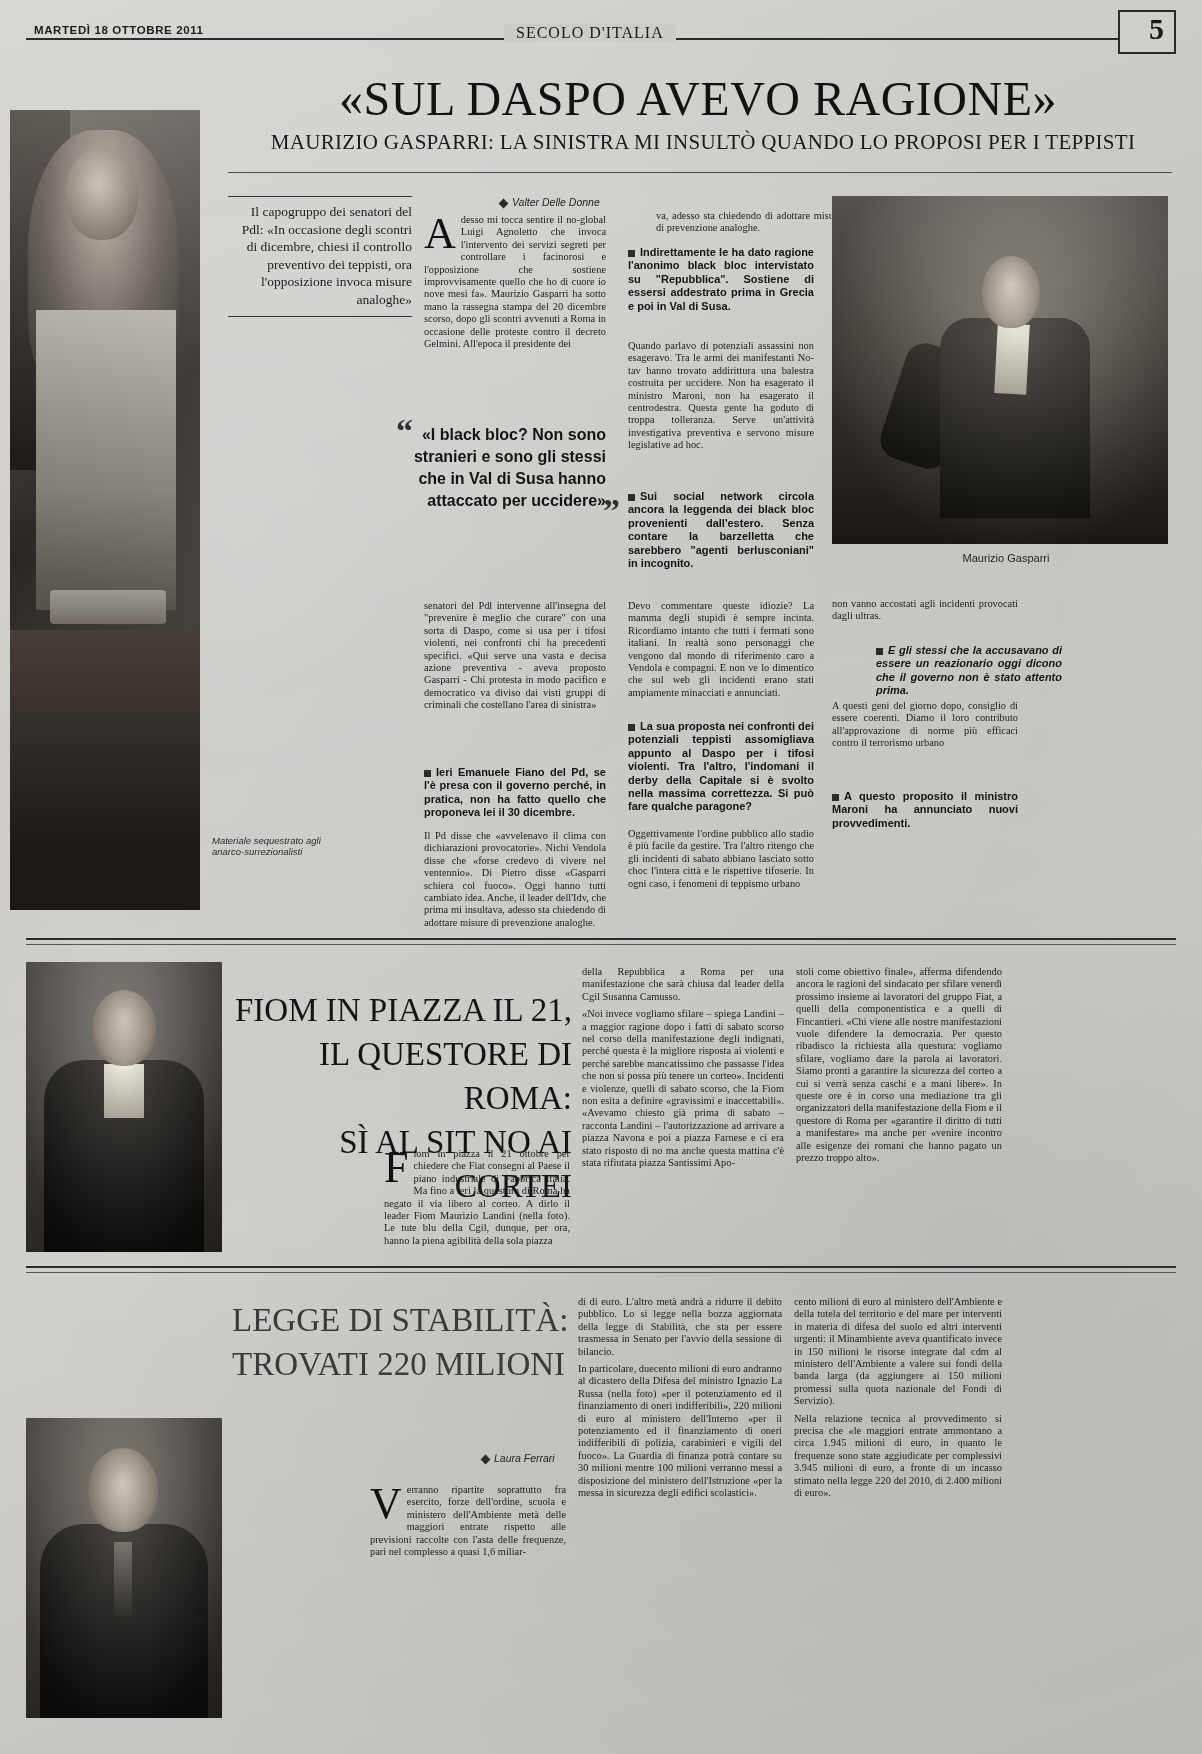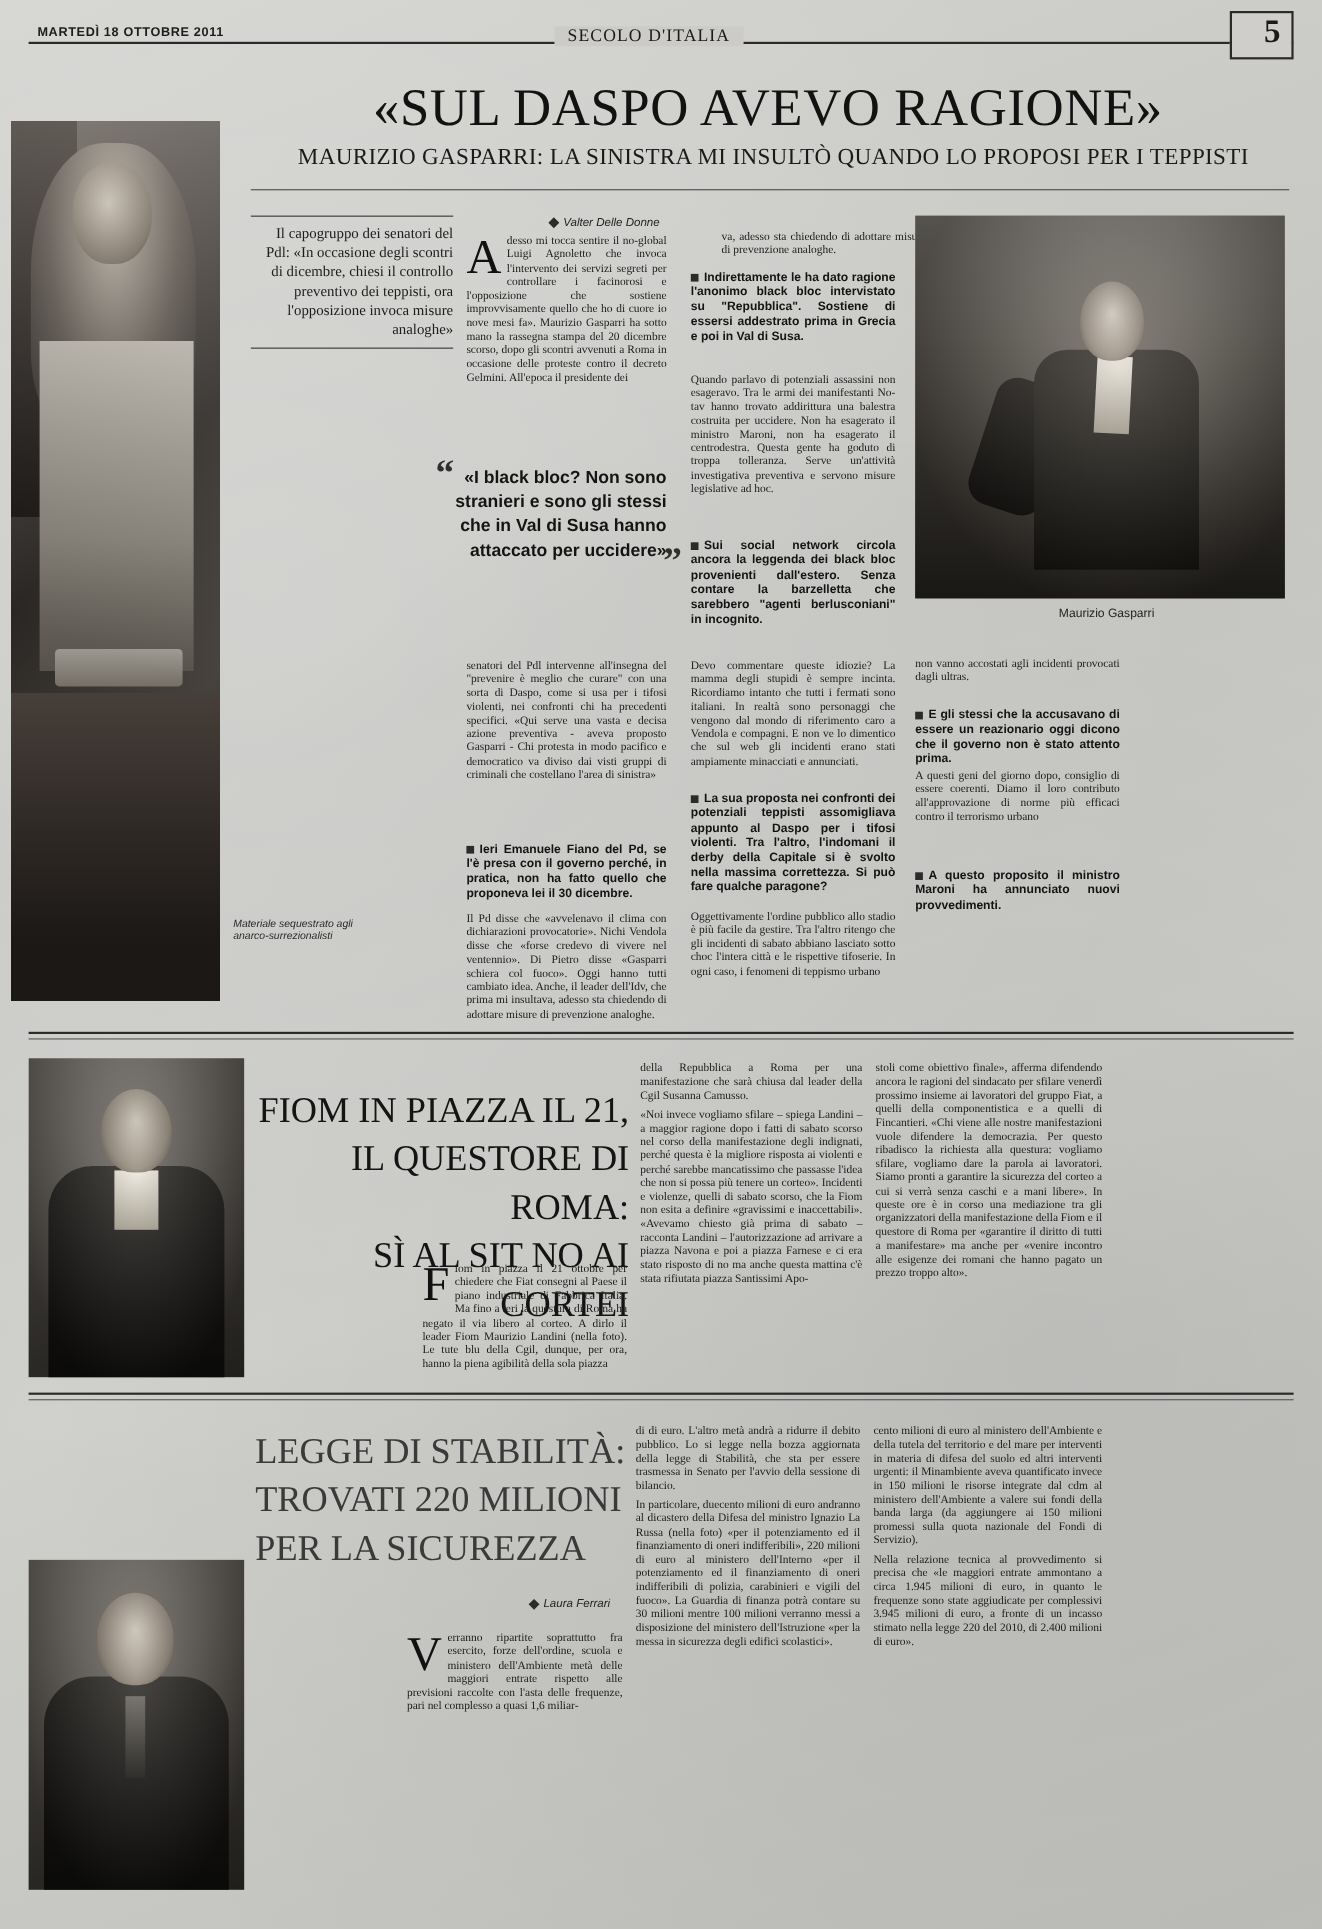--- a/index.html
+++ b/index.html
@@ -347,21 +347,21 @@
     <div class="pg-body"></div>
     <div class="pg-shirt"></div>
     <div class="pg-head"></div>
     <div class="pg-vig"></div>
   </div>
   <div class="pg-caption">Maurizio Gasparri</div>
 
   <div class="col" style="left:832px;top:598px;width:186px;">
     <p>non vanno accostati agli incidenti provocati dagli ultras.</p>
   </div>
-  <div class="q" style="position:absolute;left:832px;top:638px;width:186px;">
+  <div class="q" style="position:absolute;left:876px;top:638px;width:186px;font-style:italic;">
     <span class="sq"></span><span>E gli stessi che la accusavano di essere un reazionario oggi dicono che il governo non è stato attento prima.</span>
   </div>
   <div class="col" style="left:832px;top:700px;width:186px;">
     <p>A questi geni del giorno dopo, consiglio di essere coerenti. Diamo il loro contributo all'approvazione di norme più efficaci contro il terrorismo urbano</p>
   </div>
   <div class="q" style="position:absolute;left:832px;top:784px;width:186px;">
     <span class="sq"></span><span>A questo proposito il ministro Maroni ha annunciato nuovi provvedimenti.</span>
   </div>
 
   <div class="divider" style="left:26px;top:938px;width:1150px;"></div>
@@ -397,21 +397,20 @@
   <div class="sec3-photo">
     <div class="s3-body"></div>
     <div class="s3-tie"></div>
     <div class="s3-head"></div>
     <div class="s3-vig"></div>
   </div>
 
   <div class="sec-title" style="left:232px;top:1298px;width:340px;text-align:left;color:#3a3a3a;">
     <div>LEGGE DI STABILITÀ:</div>
     <div>TROVATI 220 MILIONI</div>
-    <div>PER LA SICUREZZA</div>
   </div>
 
   <div class="byline" style="left:482px;top:1452px;">
     <span class="bullet"></span><span>Laura Ferrari</span>
   </div>
 
   <div class="col" style="left:370px;top:1484px;width:196px;">
     <p><span class="dropcap">V</span><span>erranno ripartite soprattutto fra esercito, forze dell'ordine, scuola e ministero dell'Ambiente metà delle maggiori entrate rispetto alle previsioni raccolte con l'asta delle frequenze, pari nel complesso a quasi 1,6 miliar-</span></p>
   </div>
   <div class="col" style="left:578px;top:1296px;width:204px;">

